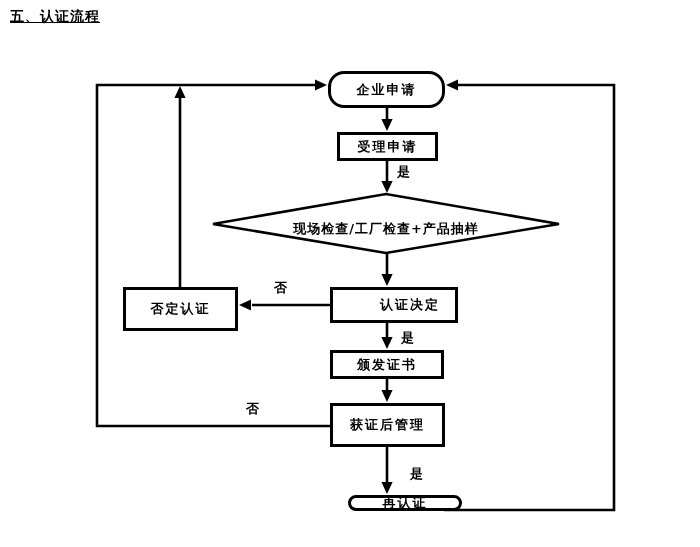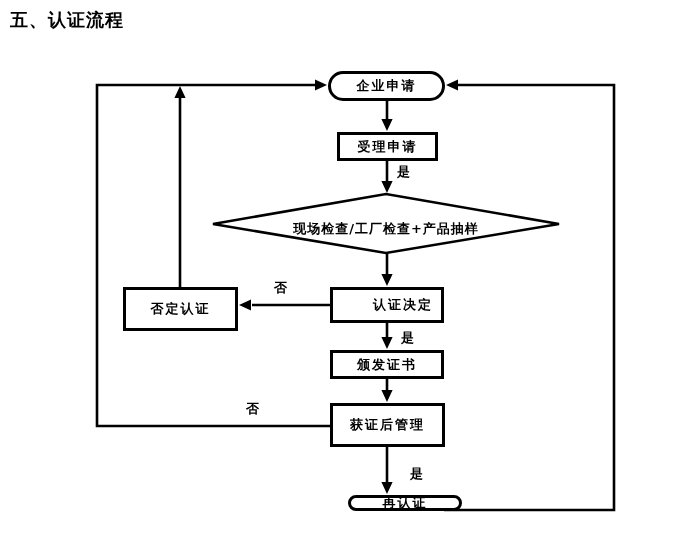--- a/index.html
+++ b/index.html
@@ -2,21 +2,21 @@
 <html><head>
 <meta charset="utf-8">
 <style>
   html,body{margin:0;padding:0;background:#ffffff;}
   .canvas{
     position:relative;width:700px;height:547px;background:#ffffff;
     font-family:"DejaVu Sans",sans-serif;color:#000;overflow:hidden;
   }
   .title{
     position:absolute;left:10px;top:8px;margin:0;
-    font-size:18px;font-weight:bold;letter-spacing:1px;color:#000;
+    font-size:14px;font-weight:bold;letter-spacing:1px;color:#000;text-decoration:underline;
   }
   .wires{position:absolute;left:0;top:0;}
   .node{
     position:absolute;box-sizing:border-box;
     border:3px solid #000;background:#fff;
     display:flex;align-items:center;justify-content:center;
     font-size:13px;font-weight:bold;letter-spacing:2px;white-space:nowrap;
   }
   .stadium{border-radius:16px;}
   .diamond-label{
@@ -24,23 +24,23 @@
     font-size:13px;font-weight:bold;letter-spacing:1px;white-space:nowrap;
   }
   .edge-label{
     position:absolute;font-size:13px;font-weight:bold;color:#000;
   }
   #lbl-yes1{left:397px;top:163px;}
   #lbl-no1{left:274px;top:279px;}
   #lbl-yes2{left:401px;top:329px;}
   #lbl-no2{left:246px;top:400px;}
   #lbl-yes3{left:410px;top:465px;}
-  #n-apply{left:328px;top:71px;width:117px;height:30px;}
+  #n-apply{left:328px;top:71px;width:117px;height:37px;}
   #n-accept{left:337px;top:132px;width:101px;height:29px;text-align:center;}
-  #n-decision{left:330px;top:287px;width:114px;height:36px;padding-left:32px;}
+  #n-decision{left:330px;top:287px;width:128px;height:36px;padding-left:32px;}
   #n-deny{left:123px;top:287px;width:115px;height:44px;}
   #n-issue{left:330px;top:350px;width:114px;height:29px;}
   #n-post{left:330px;top:403px;width:115px;height:44px;}
   #n-recert{left:348px;top:495px;width:114px;height:16px;font-family:Liberation Mono, monospace;}
 </style>
 </head>
 <body>
 
 <div class="canvas">
 

